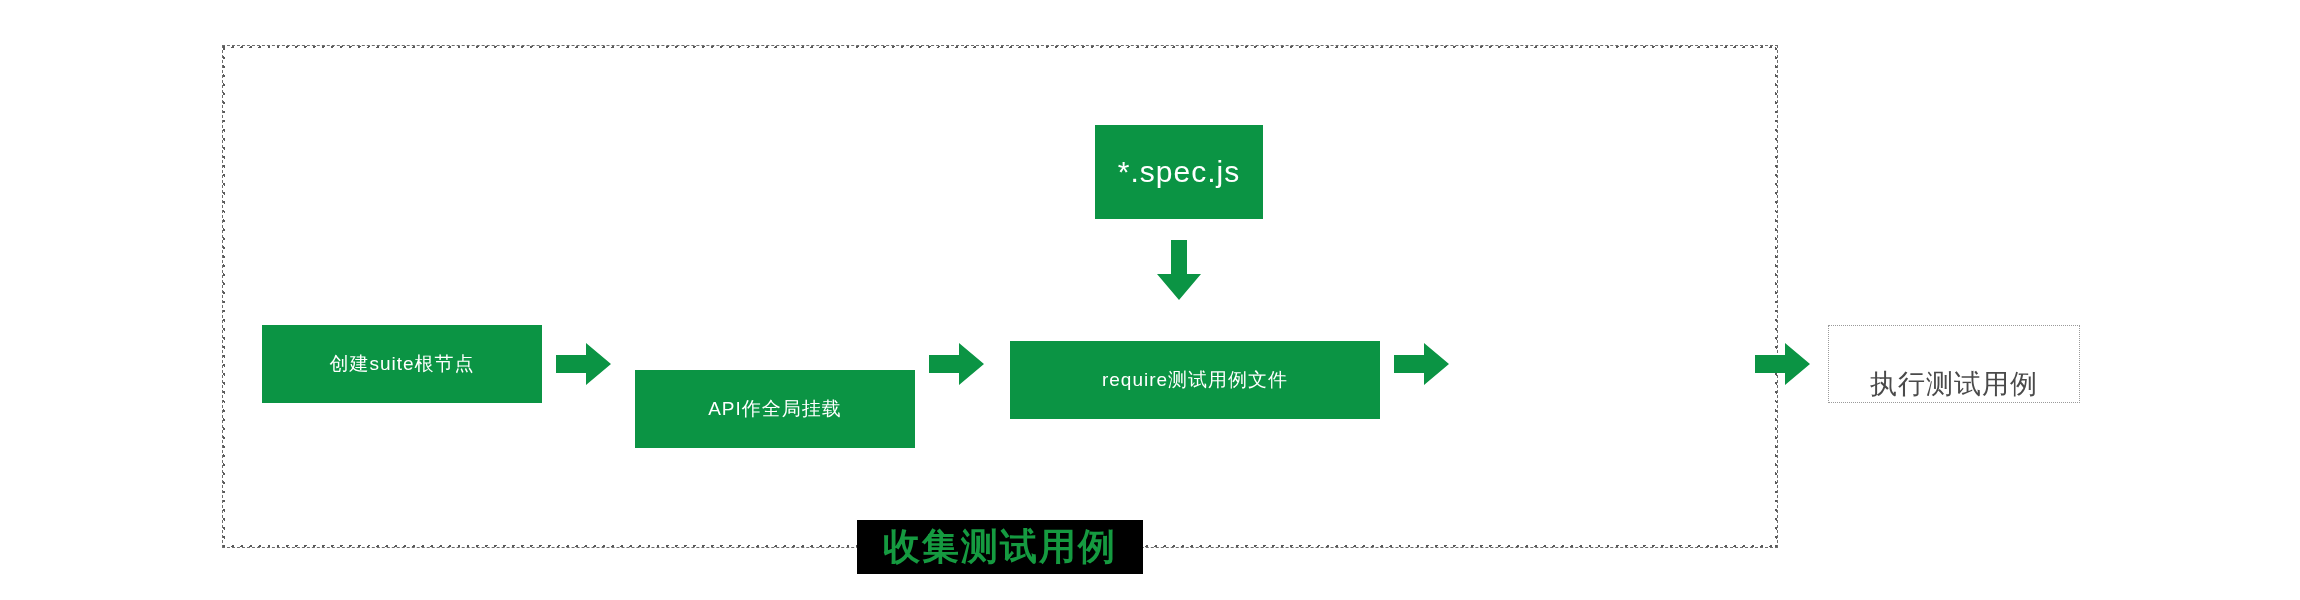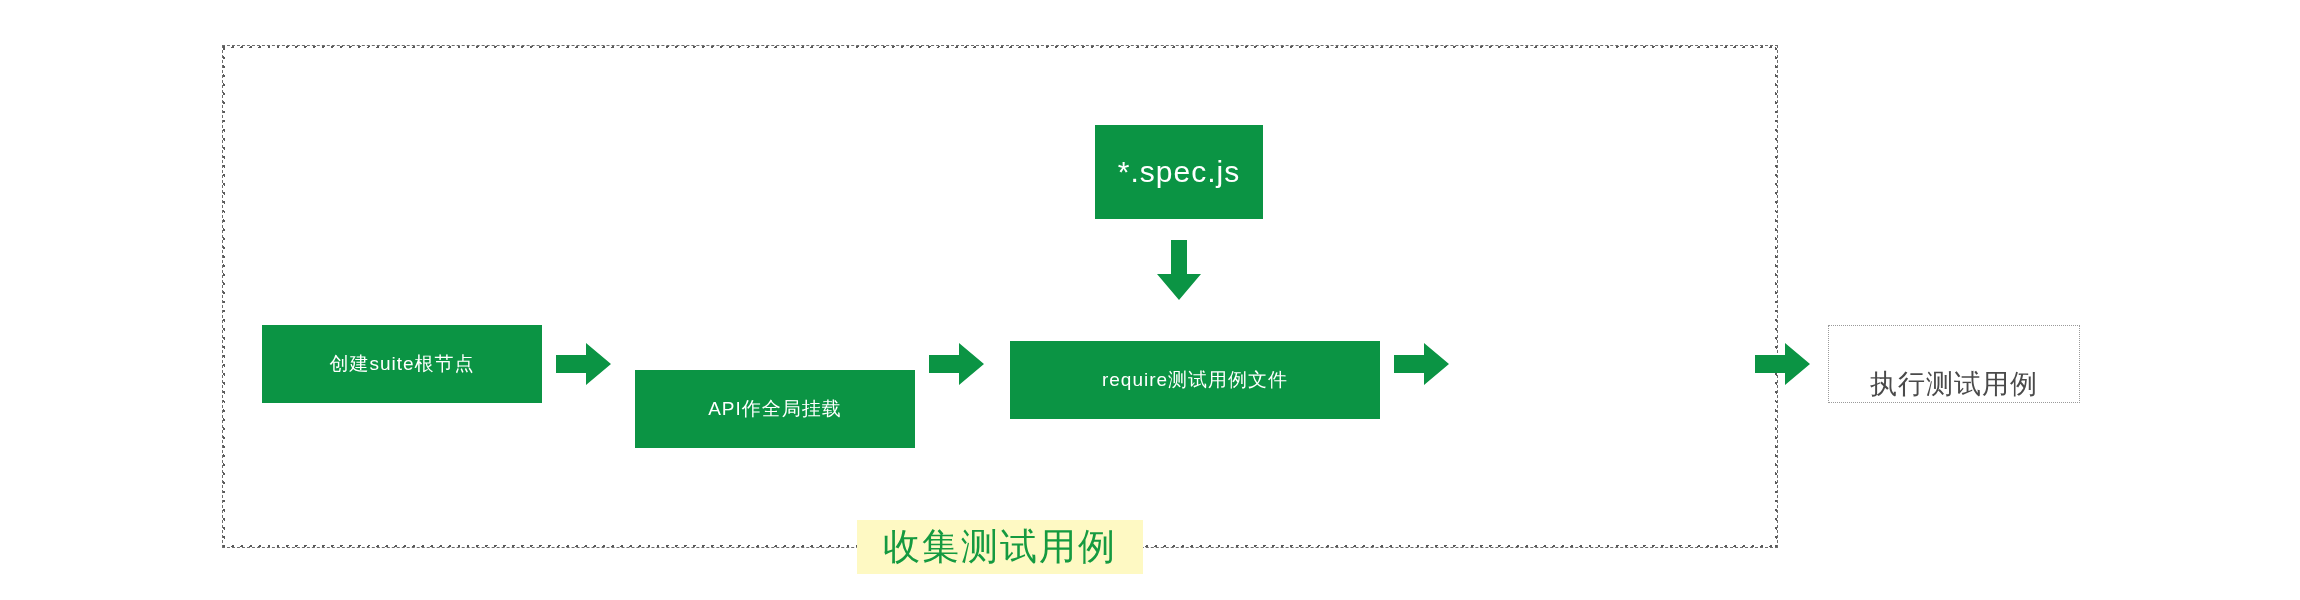--- a/index.html
+++ b/index.html
@@ -59,25 +59,25 @@
   .group-edge.bottom { bottom: 0; }
   .group-edge.left { left: 0; }
   .group-edge.right { right: 0; }
 
   
   .group-caption {
     position: absolute;
     left: 50%;
     transform: translateX(-50%);
     bottom: -27px;
-    background: #fef9c3;
+    background: #000000;
     padding: 0 26px;
     color: #159A40;
     font-size: 37px;
-    font-weight: 400;
+    font-weight: 700;
     letter-spacing: 2px;
     line-height: 54px;
     white-space: nowrap;
   }
 
   
   .proc-box {
     position: absolute;
     background: #0B9444;
     color: #ffffff;

